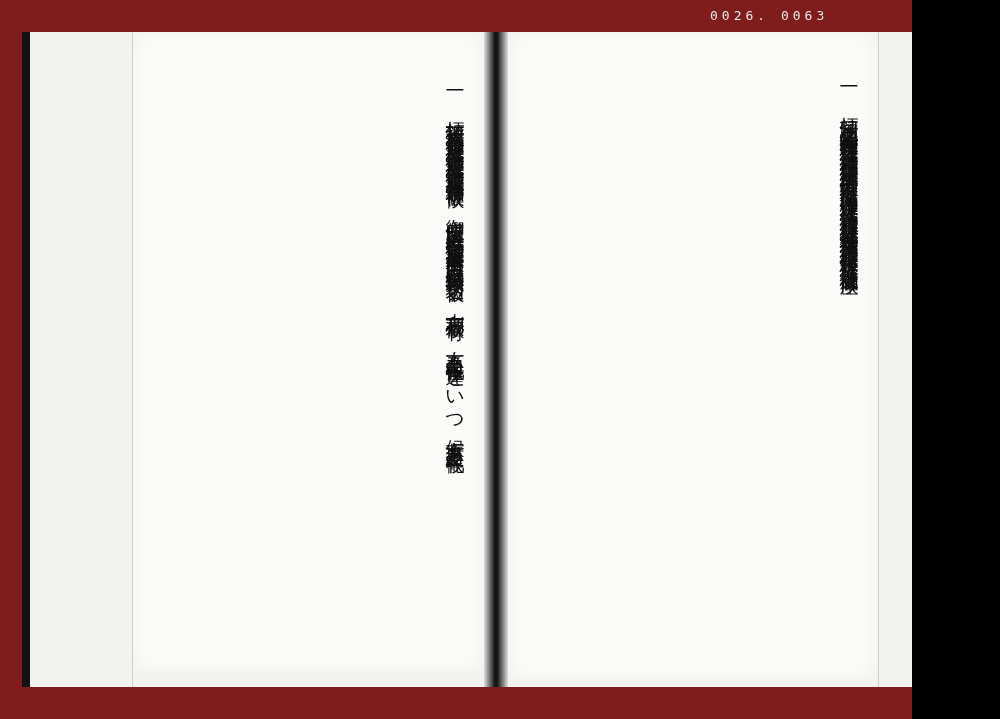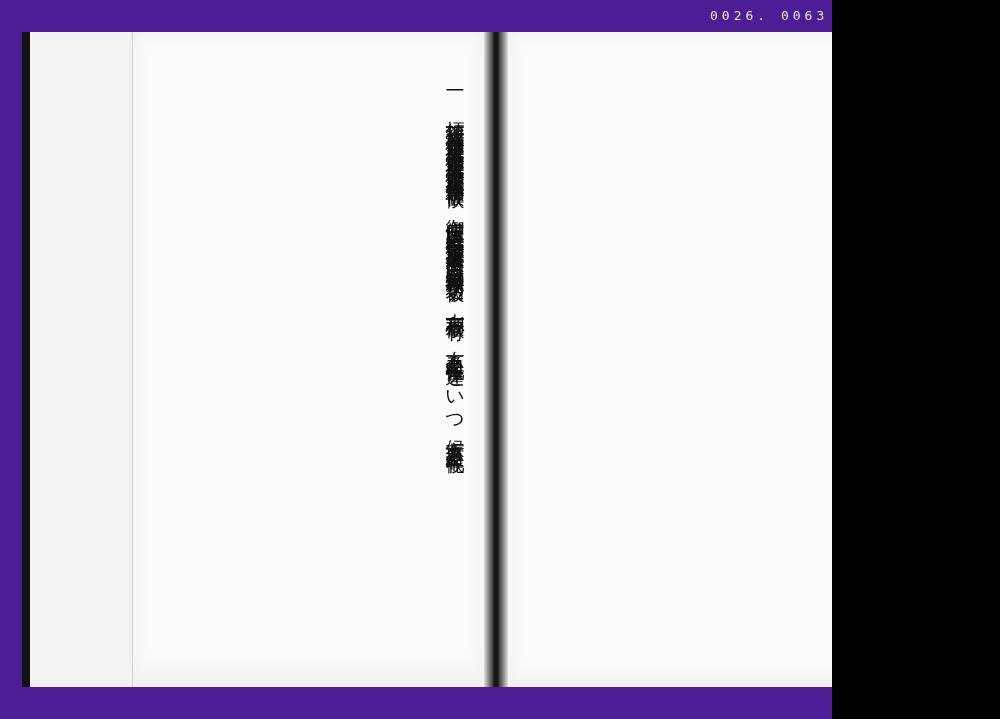--- a/index.html
+++ b/index.html
@@ -2,23 +2,23 @@
 <html><head>
 <meta charset="utf-8">
 <style>
   html, body {
     margin: 0;
     padding: 0;
     background: #000000;
   }
   #page {
     position: relative;
-    width: 832px;
+    width: 912px;
     height: 719px;
-    background: #4c1d95;
+    background: #7f1d1d;
     overflow: hidden;
     font-family: "DejaVu Sans", sans-serif;
   }
 
   
   .frame-id {
     position: absolute;
     top: 8px;
     left: 710px;
     width: 220px;

